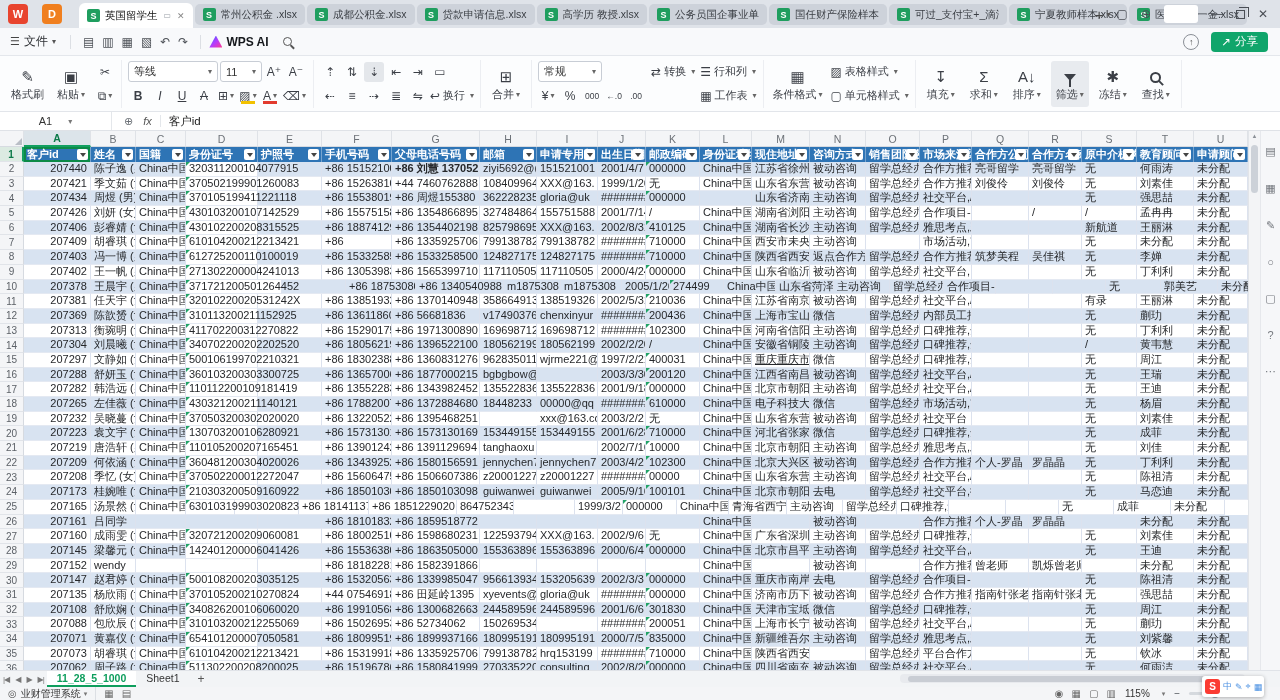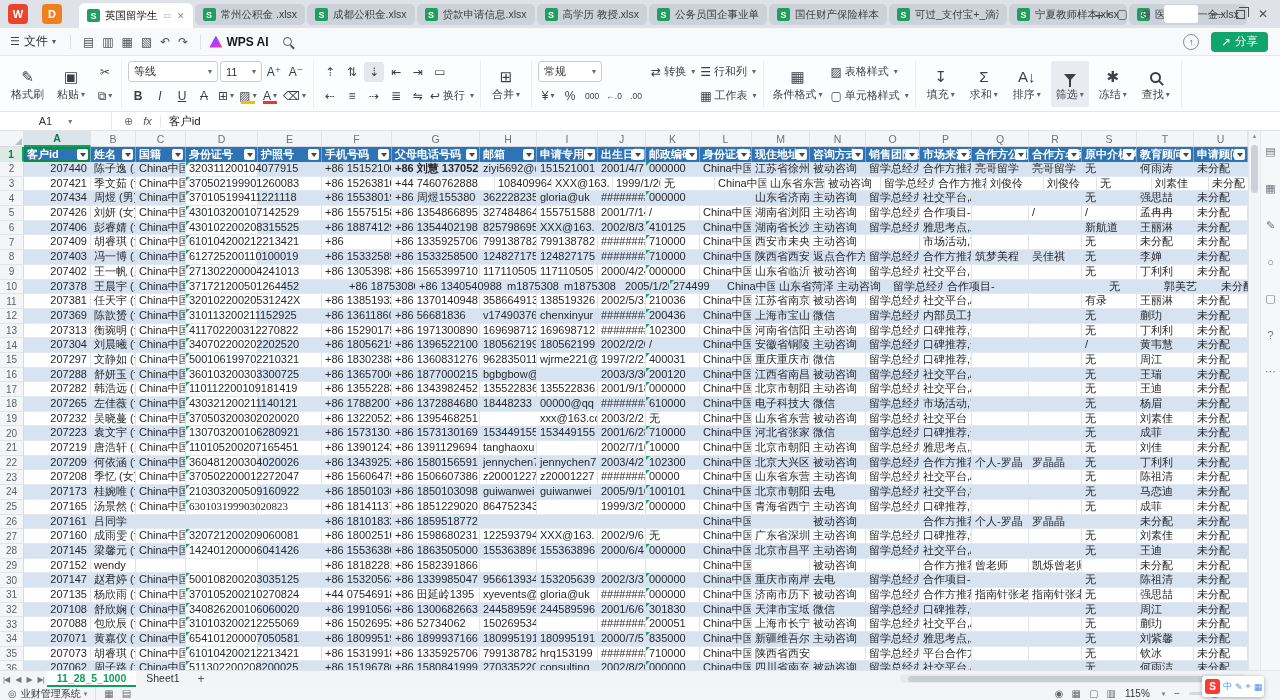--- a/index.html
+++ b/index.html
@@ -516,21 +516,21 @@
       <div class="dcell" style="width: 54px;">未分配</div>
     </div>
     <div class="drow">
       <div class="rnum">3</div>
       <div class="dcell ra" style="width: 67px;">207421</div>
       <div class="dcell" style="width: 45px;">季文茹 (女</div>
       <div class="dcell" style="width: 50px;">China中国</div>
       <div class="dcell tri ovf" style="width: 72px;">370502199901260083</div>
       <div class="dcell" style="width: 64px;"></div>
       <div class="dcell" style="width: 70px;">+86 15263810</div>
-      <div class="dcell" style="width: 103px;">+44 7460762888</div>
+      <div class="dcell" style="width: 88px;">+44 7460762888</div>
       <div class="dcell" style="width: 57px;">108409964</div>
       <div class="dcell" style="width: 61px;">XXX@163.</div>
       <div class="dcell ra" style="width: 48px;">1999/1/26</div>
       <div class="dcell" style="width: 54px;">无</div>
       <div class="dcell" style="width: 52px;">China中国</div>
       <div class="dcell" style="width: 58px;">山东省东营</div>
       <div class="dcell" style="width: 56px;">被动咨询</div>
       <div class="dcell" style="width: 54px;">留学总经办</div>
       <div class="dcell" style="width: 52px;">合作方推荐</div>
       <div class="dcell" style="width: 57px;">刘俊伶</div>
@@ -810,21 +810,21 @@
       <div class="dcell" style="width: 50px;">China中国</div>
       <div class="dcell tri ovf" style="width: 72px;">500106199702210321</div>
       <div class="dcell" style="width: 64px;"></div>
       <div class="dcell" style="width: 70px;">+86 18302388</div>
       <div class="dcell" style="width: 88px;">+86 1360831276</div>
       <div class="dcell" style="width: 57px;">962835011</div>
       <div class="dcell" style="width: 61px;">wjrme221@</div>
       <div class="dcell ra" style="width: 48px;">1997/2/21</div>
       <div class="dcell tri" style="width: 54px;">400031</div>
       <div class="dcell" style="width: 52px;">China中国</div>
-      <div class="dcell" style="width: 58px;">重庆重庆市</div>
+      <div class="dcell" style="width: 58px; text-decoration: underline;">重庆重庆市</div>
       <div class="dcell" style="width: 56px;">微信</div>
       <div class="dcell" style="width: 54px;">留学总经办</div>
       <div class="dcell" style="width: 52px;">口碑推荐,全</div>
       <div class="dcell" style="width: 57px;"></div>
       <div class="dcell" style="width: 53px;"></div>
       <div class="dcell" style="width: 55px;">无</div>
       <div class="dcell" style="width: 57px;">周江</div>
       <div class="dcell" style="width: 54px;">未分配</div>
     </div>
     <div class="drow band">
@@ -1041,21 +1041,21 @@
       <div class="dcell" style="width: 53px;"></div>
       <div class="dcell" style="width: 55px;">无</div>
       <div class="dcell" style="width: 57px;">马恋迪</div>
       <div class="dcell" style="width: 54px;">未分配</div>
     </div>
     <div class="drow">
       <div class="rnum">25</div>
       <div class="dcell ra" style="width: 67px;">207165</div>
       <div class="dcell" style="width: 45px;">汤景然 (女</div>
       <div class="dcell" style="width: 50px;">China中国</div>
-      <div class="dcell tri ovf" style="width: 72px; font-family: Liberation Serif, serif;">630103199903020823</div>
+      <div class="dcell tri ovf" style="width: 49px;">630103199903020823</div>
       <div class="dcell" style="width: 64px;"></div>
       <div class="dcell" style="width: 70px;">+86 18141137</div>
       <div class="dcell" style="width: 88px;">+86 1851229020</div>
       <div class="dcell" style="width: 57px;">864752343</div>
       <div class="dcell" style="width: 61px;"></div>
       <div class="dcell ra" style="width: 48px;">1999/3/2</div>
       <div class="dcell tri" style="width: 54px;">000000</div>
       <div class="dcell" style="width: 52px;">China中国</div>
       <div class="dcell" style="width: 58px;">青海省西宁</div>
       <div class="dcell" style="width: 56px;">主动咨询</div>

